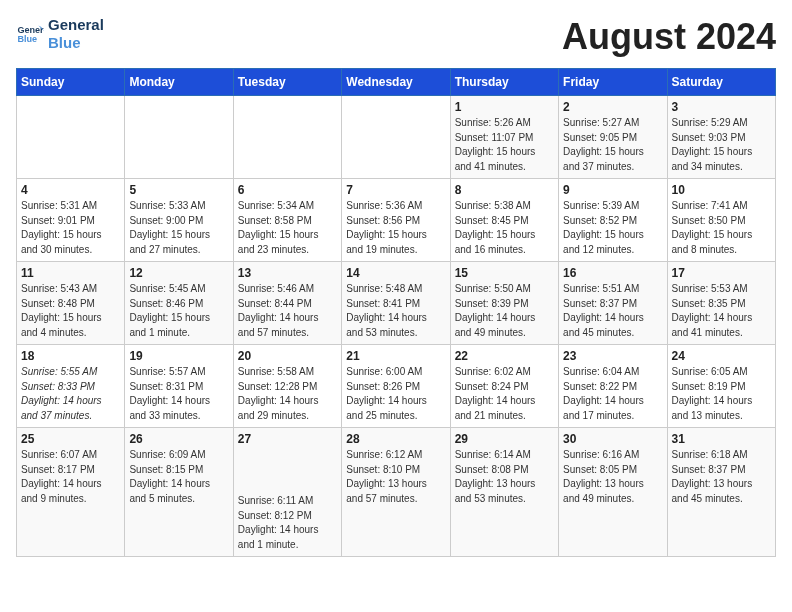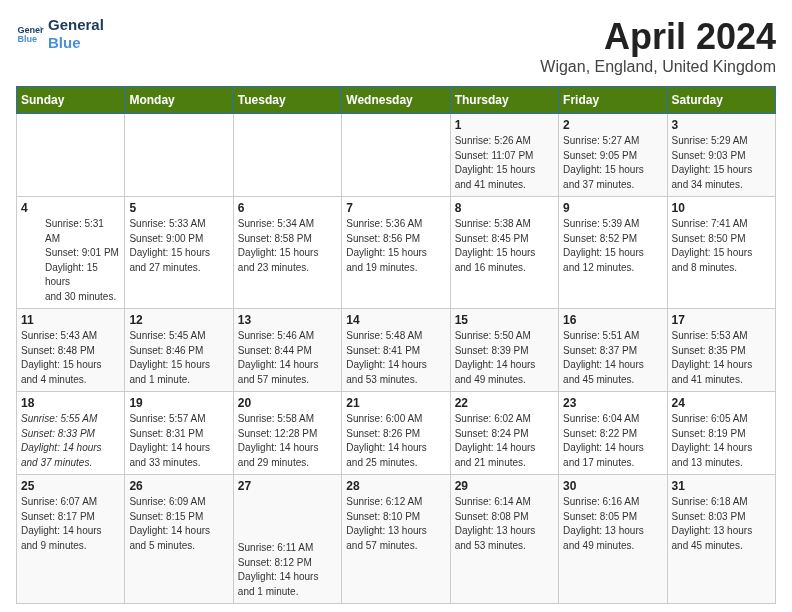--- a/index.html
+++ b/index.html
@@ -37,21 +37,21 @@
       font-size: 16px;
       font-weight: normal;
       color: #444;
     }
     table {
       width: 100%;
       border-collapse: collapse;
       font-size: 11px;
     }
     thead tr th {
-      background: #4d7c0f;
+      background: #1d4ed8;
       color: #fff;
       padding: 6px 4px;
       text-align: left;
       font-size: 12px;
       font-weight: bold;
       border: 1px solid #2a6db5;
     }
     tbody tr td {
       border: 1px solid #ccc;
       vertical-align: top;
@@ -88,22 +88,21 @@
       <text x="2" y="18" font-size="13" font-weight="bold" fill="#1a3a5c" font-family="Arial">General</text>
       <text x="2" y="32" font-size="13" font-weight="bold" fill="#4a90d9" font-family="Arial">Blue</text>
       <polygon points="32,8 40,16 36,10" fill="#4a90d9"></polygon>
     </svg>
     <div>
       <div style="font-size:15px;font-weight:bold;color:#1a3a5c;line-height:1.2;">General</div>
       <div style="font-size:15px;font-weight:bold;color:#4a90d9;line-height:1.2;">Blue</div>
     </div>
   </div>
   <div class="title-block">
-    <h1>April 2024</h1>
-    <h2>Wigan, England, United Kingdom</h2>
+    <h1>August 2024</h1>
   </div>
 </div>
 
 <table>
   <thead>
     <tr>
     <th>Sunday</th>
         <th>Monday</th>
         <th>Tuesday</th>
         <th>Wednesday</th>
@@ -136,21 +135,21 @@
           <span class="day-num">3</span>
           <div class="day-info" style="white-space: pre-line;">Sunrise: 5:29 AM
 Sunset: 9:03 PM
 Daylight: 15 hours
 and 34 minutes.</div>
         </td>
       </tr>
       <tr>
         <td>
           <span class="day-num">4</span>
-          <div class="day-info" style="white-space: pre-line; margin-left: 24px;">Sunrise: 5:31 AM
+          <div class="day-info" style="white-space: pre-line;">Sunrise: 5:31 AM
 Sunset: 9:01 PM
 Daylight: 15 hours
 and 30 minutes.</div>
         </td>
         <td>
           <span class="day-num">5</span>
           <div class="day-info" style="white-space: pre-line;">Sunrise: 5:33 AM
 Sunset: 9:00 PM
 Daylight: 15 hours
 and 27 minutes.</div>
@@ -332,19 +331,19 @@
         <td>
           <span class="day-num">30</span>
           <div class="day-info" style="white-space: pre-line;">Sunrise: 6:16 AM
 Sunset: 8:05 PM
 Daylight: 13 hours
 and 49 minutes.</div>
         </td>
         <td>
           <span class="day-num">31</span>
           <div class="day-info" style="white-space: pre-line;">Sunrise: 6:18 AM
-Sunset: 8:03 PM
+Sunset: 8:37 PM
 Daylight: 13 hours
 and 45 minutes.</div>
         </td>
       </tr>
     </tbody>
 </table>
 
 </body></html>

